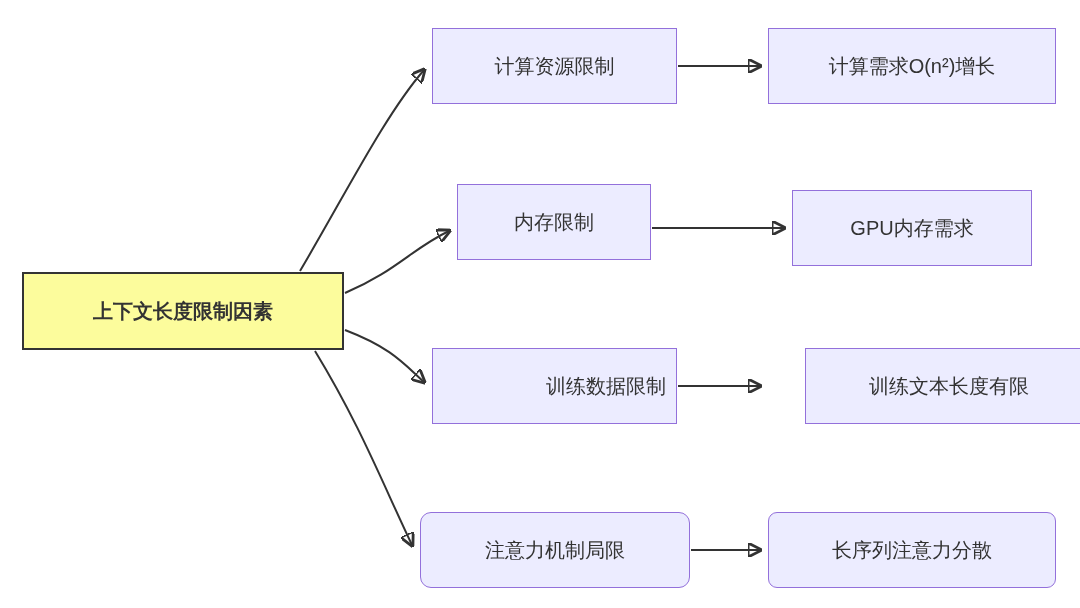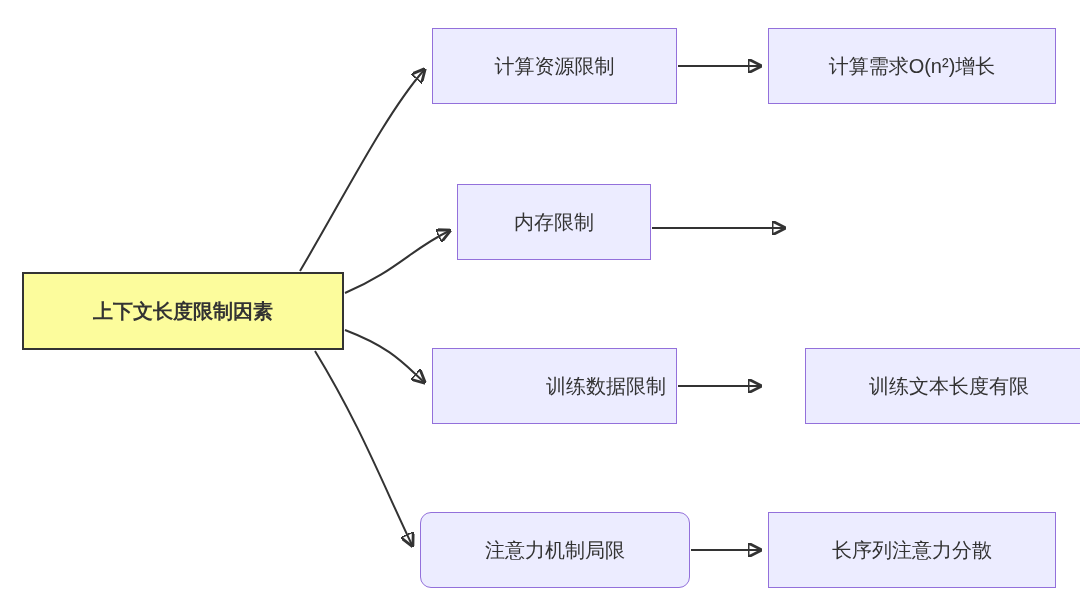--- a/index.html
+++ b/index.html
@@ -79,28 +79,31 @@
   <div class="node branch" style="left:432px; top:28px; width:245px; height:76px;">
     <span>计算资源限制</span>
   </div>
   <div class="node branch" style="left:768px; top:28px; width:288px; height:76px;text-align:center;">
     <span>计算需求O(n²)增长</span>
   </div>
 
   <div class="node branch" style="left:457px; top:184px; width:194px; height:76px;">
     <span>内存限制</span>
   </div>
+  <div class="node branch" style="left:792px; top:190px; width:240px; height:76px;">
+    <span>GPU内存需求</span>
+  </div>
 
   <div class="node branch" style="left:432px; top:348px; width:245px; height:76px;justify-content:flex-end;">
     <span>训练数据限制</span>
   </div>
   <div class="node branch" style="left:768px; top:348px; width:288px; height:76px;margin-left:37px;">
     <span>训练文本长度有限</span>
   </div>
 
   <div class="node branch" style="left:420px; top:512px; width:270px; height:76px;border-radius:11px;">
     <span>注意力机制局限</span>
   </div>
-  <div class="node branch" style="left:768px; top:512px; width:288px; height:76px;">
+  <div class="node branch" style="left:768px; top:512px; width:288px; height:76px;border-radius:9px;">
     <span>长序列注意力分散</span>
   </div>
 
 </div>
 
 </body></html>

